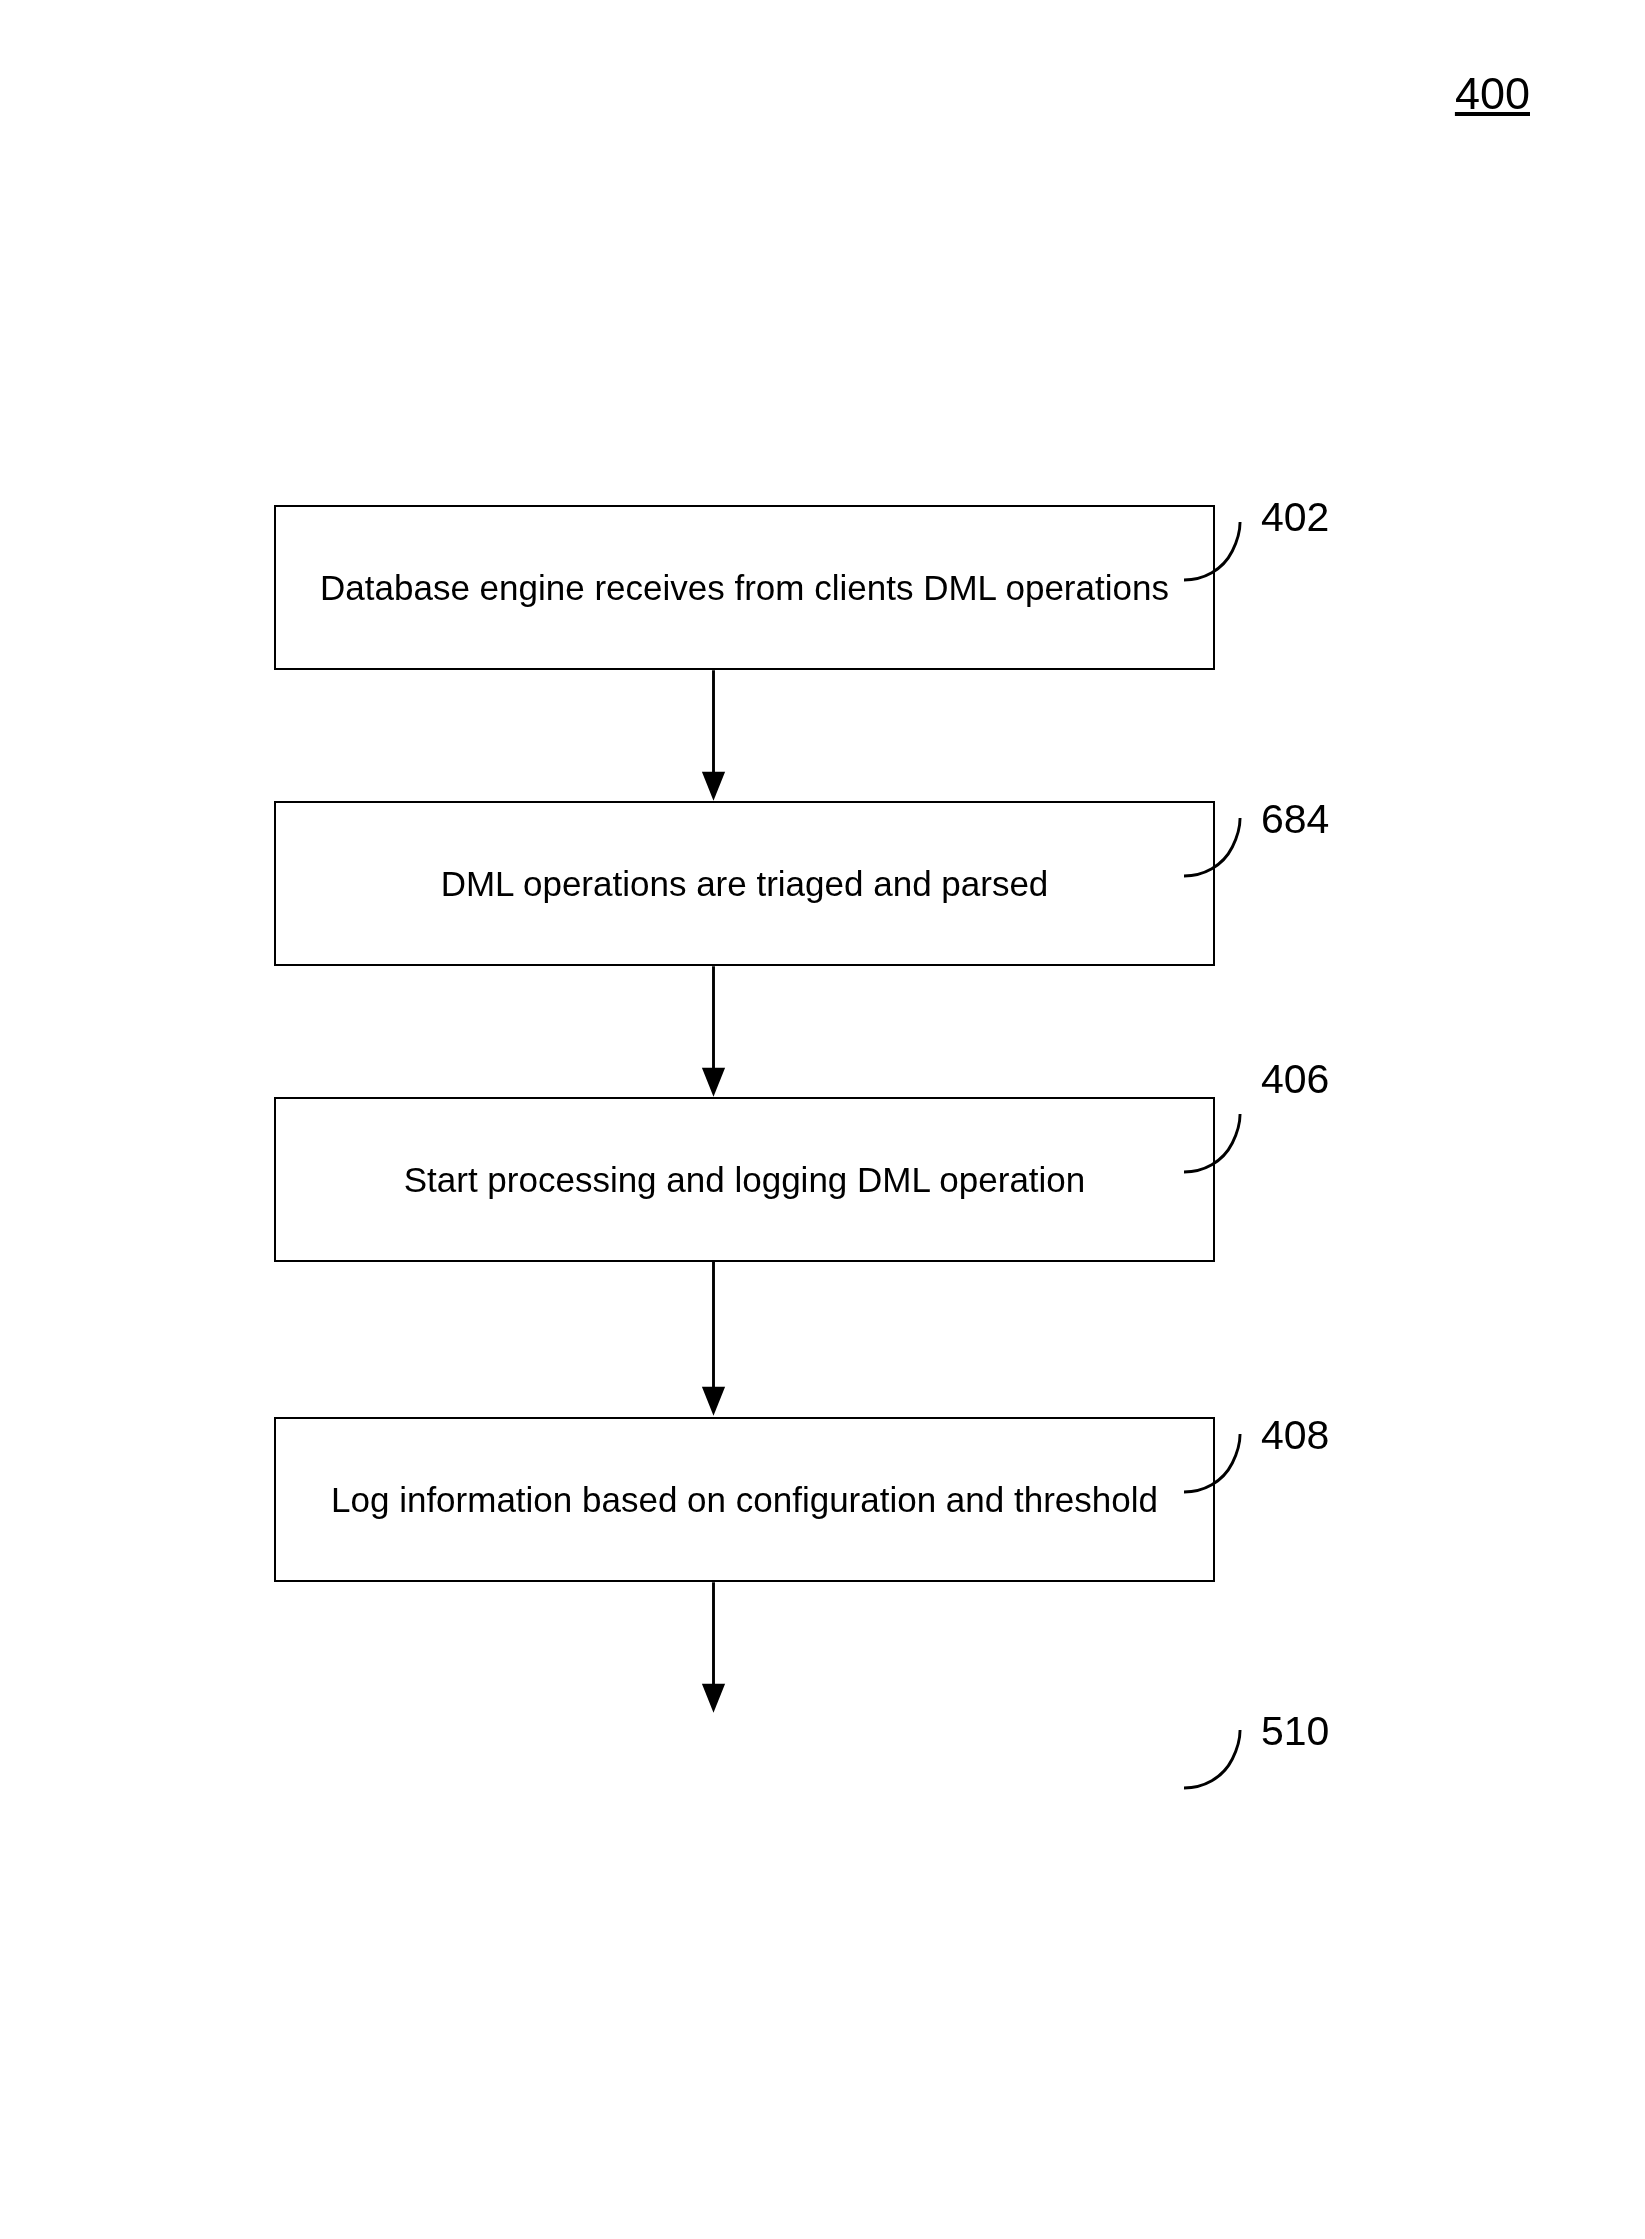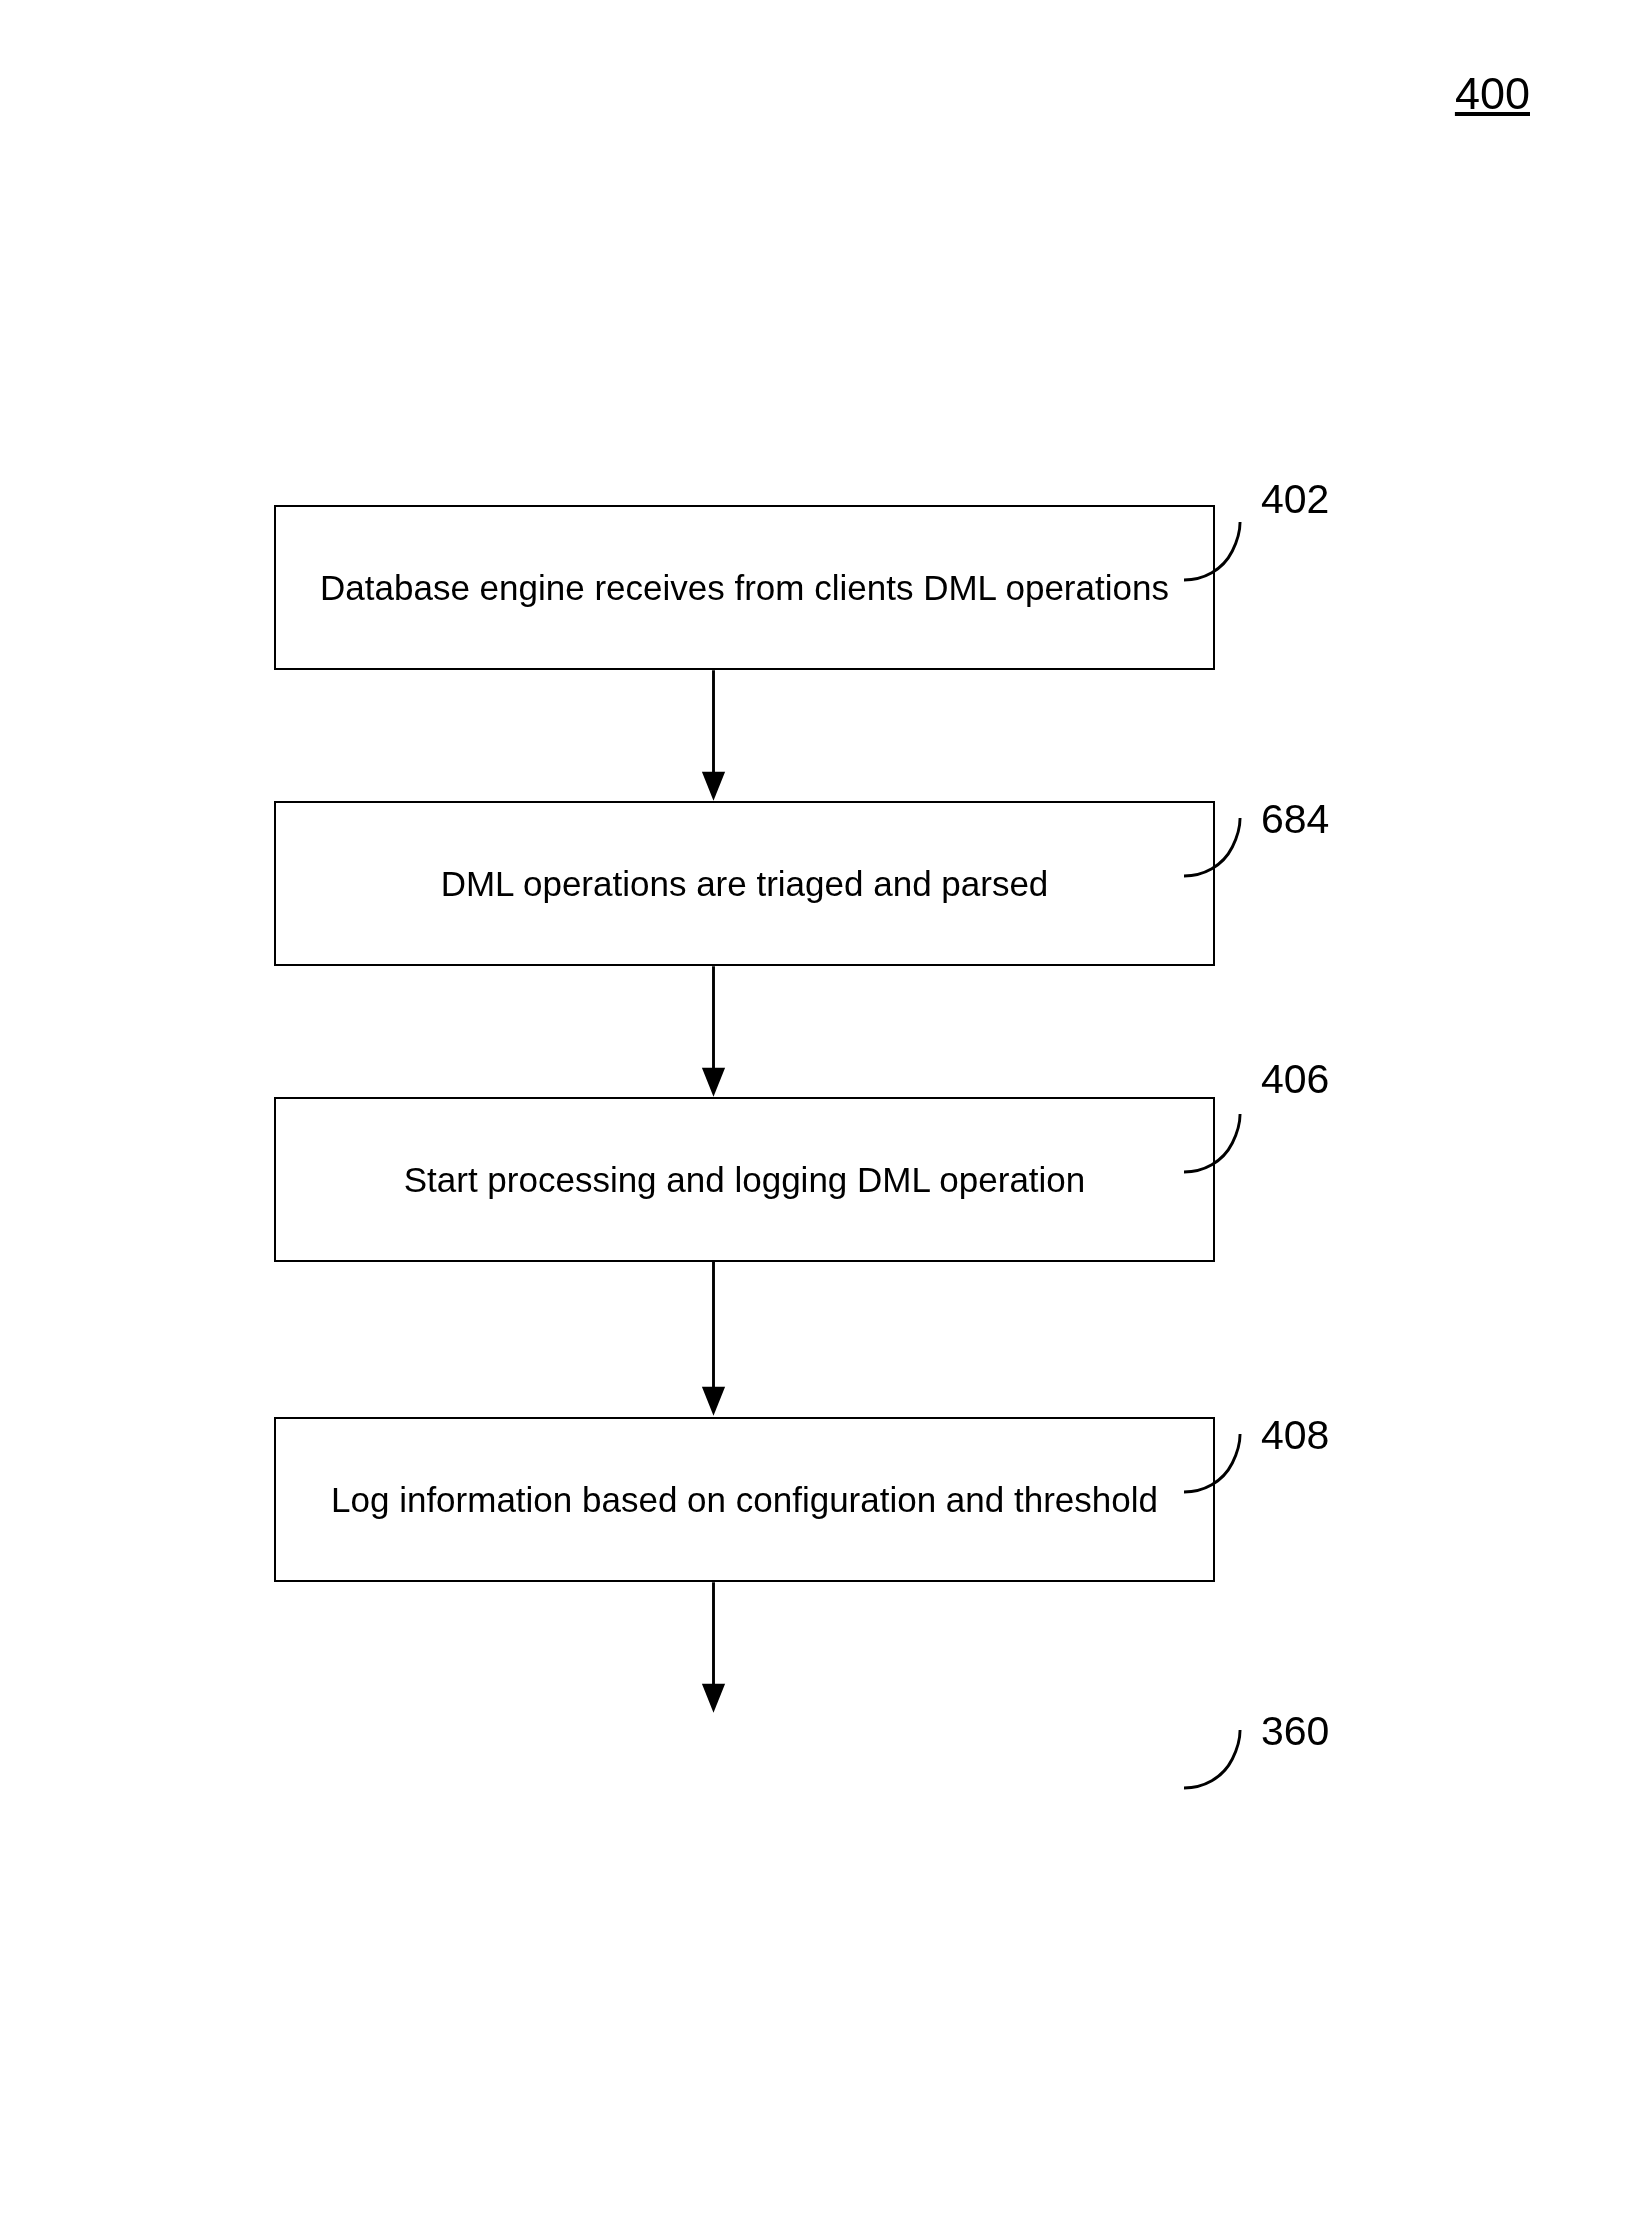--- a/index.html
+++ b/index.html
@@ -59,21 +59,21 @@
 <div class="canvas">
 
   <div class="figure-number">400</div>
 
   <div class="step-box" style="top:505px; height:165px;">
     <span>Database engine receives from clients DML operations</span>
   </div>
   <svg class="leader" style="left:1184px; top:522px;" width="87" height="58" viewBox="0 0 90 60">
     <path d="M 0 60 C 20 60 40 50 50 30 C 56 18 58 10 58 0" stroke="#000" stroke-width="3" fill="none"></path>
   </svg>
-  <div class="ref-label" style="left:1261px; top:476px;">402</div>
+  <div class="ref-label" style="left:1261px; top:494px;">402</div>
 
   <svg class="arrow-connector" style="left:699px; top:670px;" width="29" height="131" viewBox="0 0 30 135">
     <line x1="15" y1="0" x2="15" y2="110" stroke="#000" stroke-width="3"></line>
     <polygon points="15,135 3,105 27,105" fill="#000"></polygon>
   </svg>
 
   <div class="step-box" style="top:801px; height:165px;">
     <span>DML operations are triaged and parsed</span>
   </div>
   <svg class="leader" style="left:1184px; top:818px;" width="87" height="58" viewBox="0 0 90 60">
@@ -108,16 +108,16 @@
   <div class="ref-label" style="left:1261px; top:1412px;">408</div>
 
   <svg class="arrow-connector" style="left:699px; top:1582px;" width="29" height="131" viewBox="0 0 30 135">
     <line x1="15" y1="0" x2="15" y2="110" stroke="#000" stroke-width="3"></line>
     <polygon points="15,135 3,105 27,105" fill="#000"></polygon>
   </svg>
 
   <svg class="leader" style="left:1184px; top:1730px;" width="87" height="58" viewBox="0 0 90 60">
     <path d="M 0 60 C 20 60 40 50 50 30 C 56 18 58 10 58 0" stroke="#000" stroke-width="3" fill="none"></path>
   </svg>
-  <div class="ref-label" style="left:1261px; top:1708px;">360</div>
+  <div class="ref-label" style="left:1261px; top:1708px;">510</div>
 
 </div>
 
 
 </body></html>

